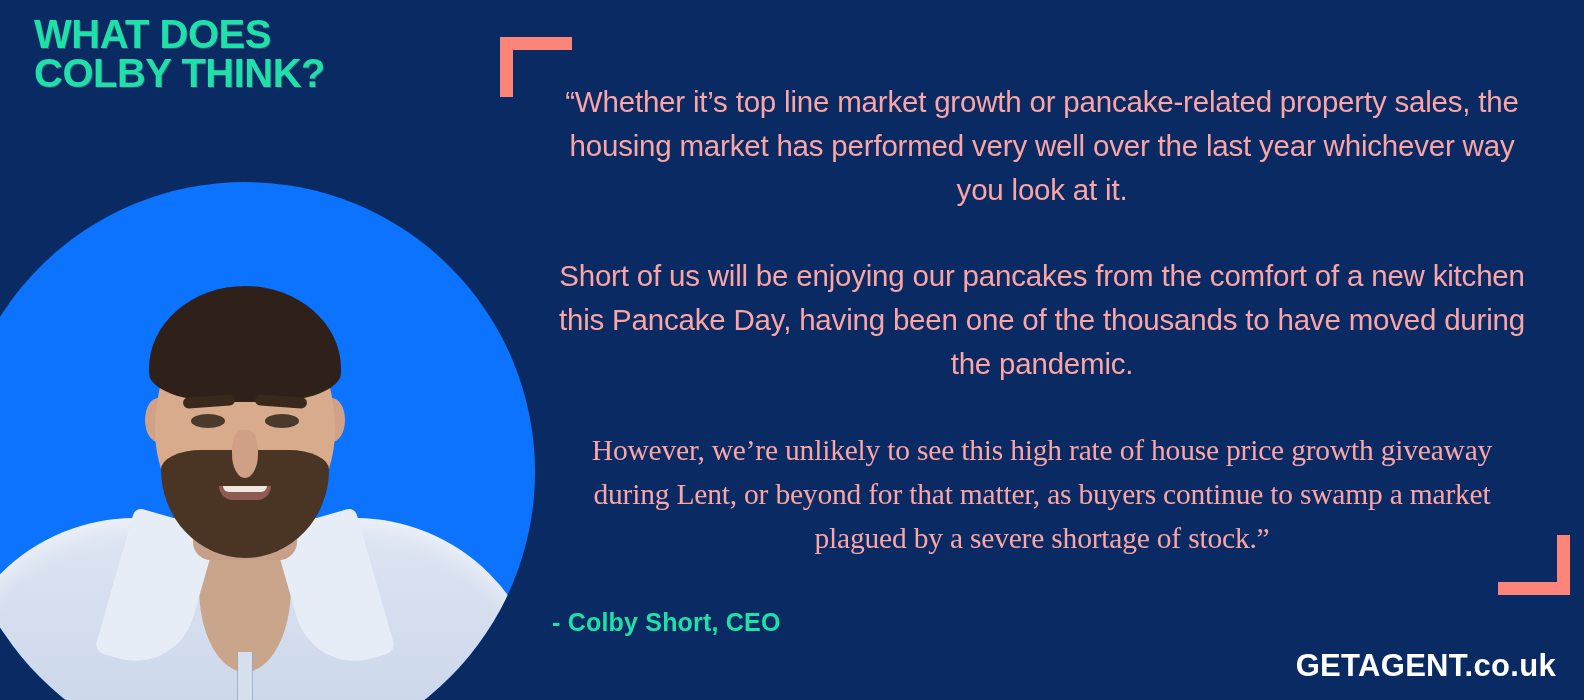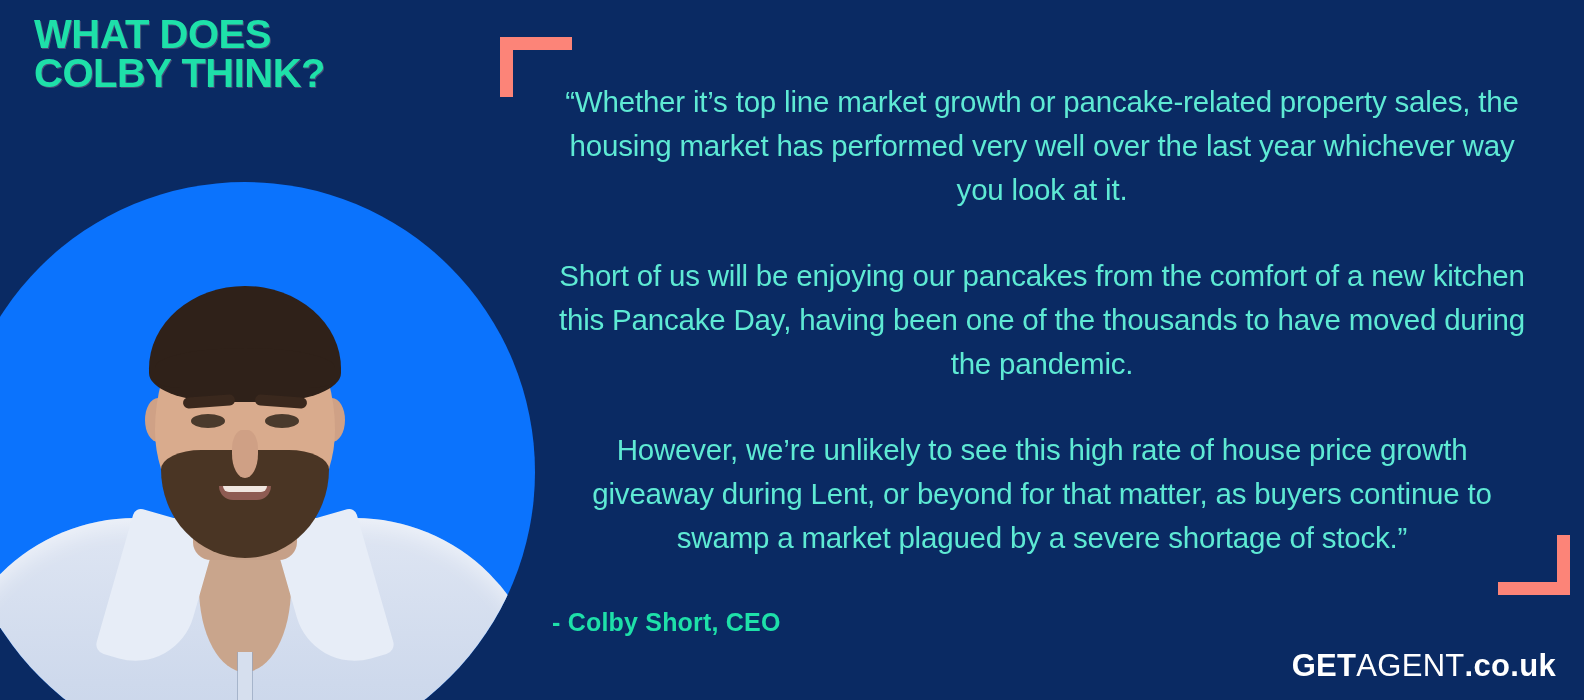--- a/index.html
+++ b/index.html
@@ -227,30 +227,30 @@
   .bracket-br .h { left: 0; bottom: 0; width: 72px; height: 13px; }
   .bracket-br .v { right: 0; top: 0; width: 13px; height: 60px; }
 
   
   .quote {
     position: absolute;
     left: 552px;
     top: 80px;
     width: 980px;
     text-align: center;
-    color: #5eead4;
+    color: #fca5a5;
     font-family: "Liberation Sans", sans-serif;
     font-size: 29.5px;
     line-height: 44px;
     letter-spacing: -0.2px;
   }
   .quote p {
     margin: 0 0 42px 0;
   }
-  .quote p:last-child { margin-bottom: 12px; }
+  .quote p:last-child { margin-bottom: 12px; font-family: Liberation Serif, serif; }
 
   .attribution {
     position: absolute;
     left: 552px;
     top: 608px;
     width: 980px;
     text-align: left;
     color: #1ee0a9;
     font-weight: bold;
     font-size: 25px;
@@ -262,21 +262,21 @@
     position: absolute;
     right: 28px;
     bottom: 16px;
     color: #ffffff;
     font-family: "Liberation Sans", sans-serif;
     font-size: 31px;
     letter-spacing: 0.3px;
     white-space: nowrap;
   }
   .logo .b { font-weight: bold; }
-  .logo .l { font-weight: 400; }
+  .logo .l { font-weight: 700; }
 </style>
 </head>
 <body>
 
 <div class="canvas">
 
   <div class="headline">WHAT DOES
 COLBY THINK?</div>
 
   <div class="bracket bracket-tl">

